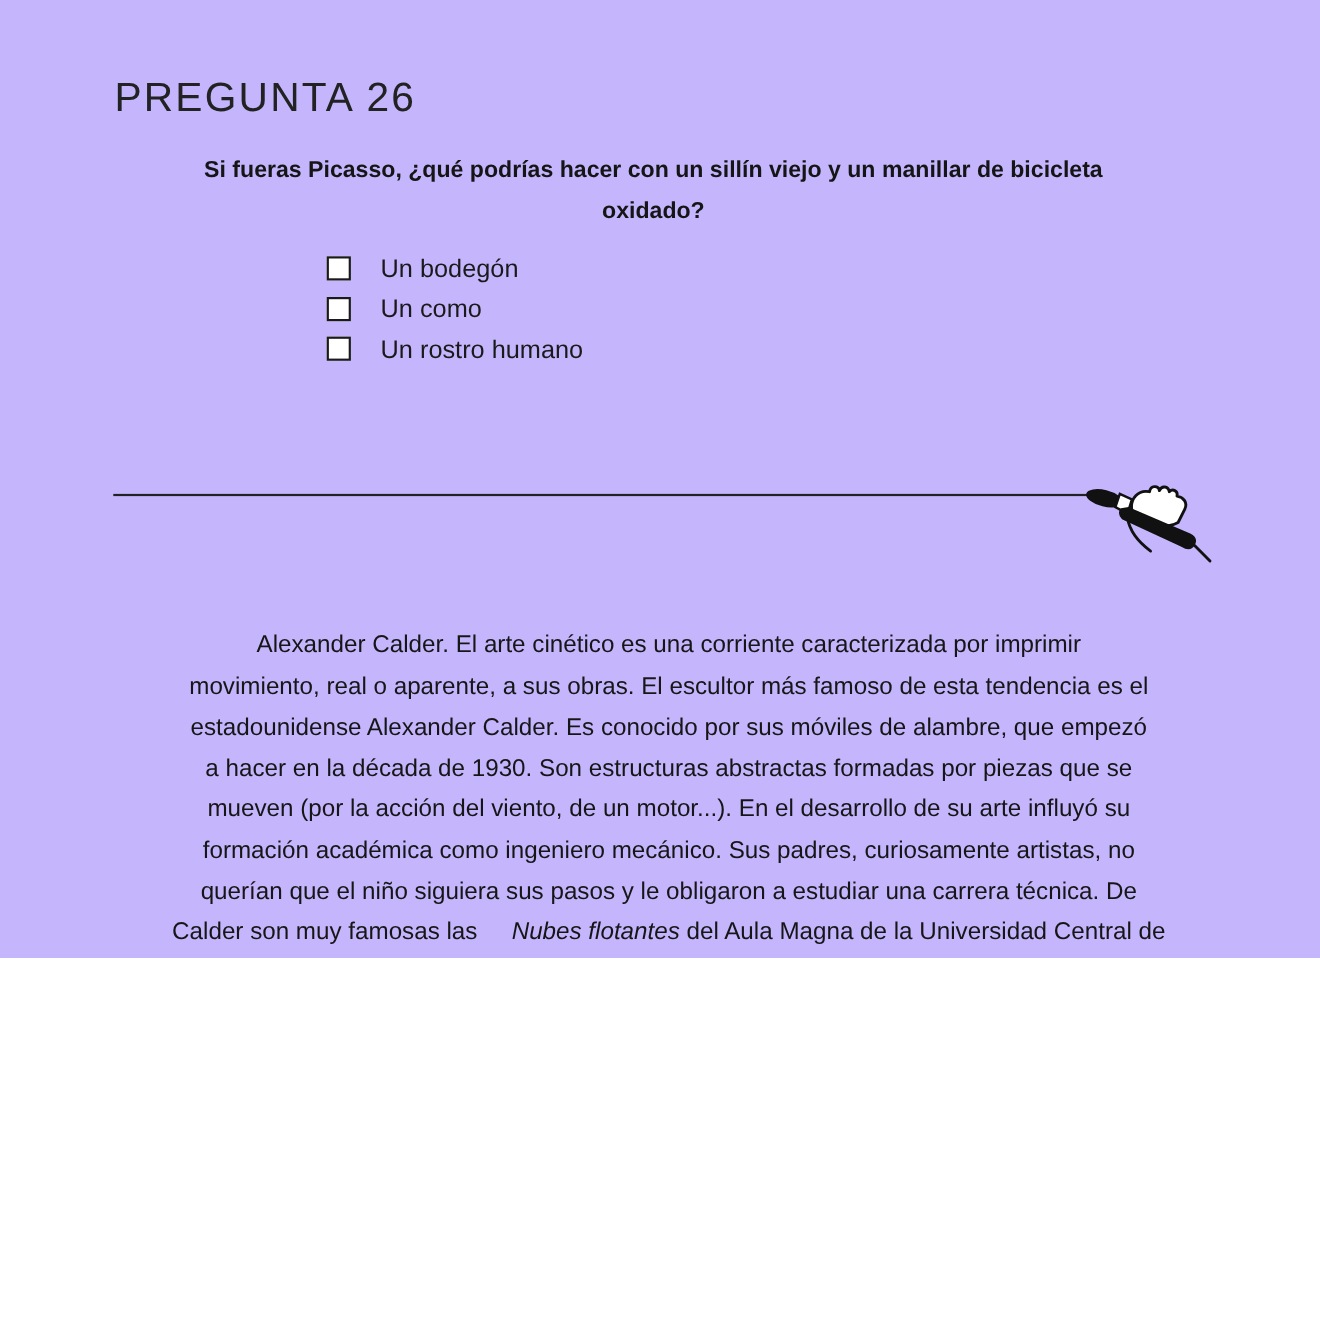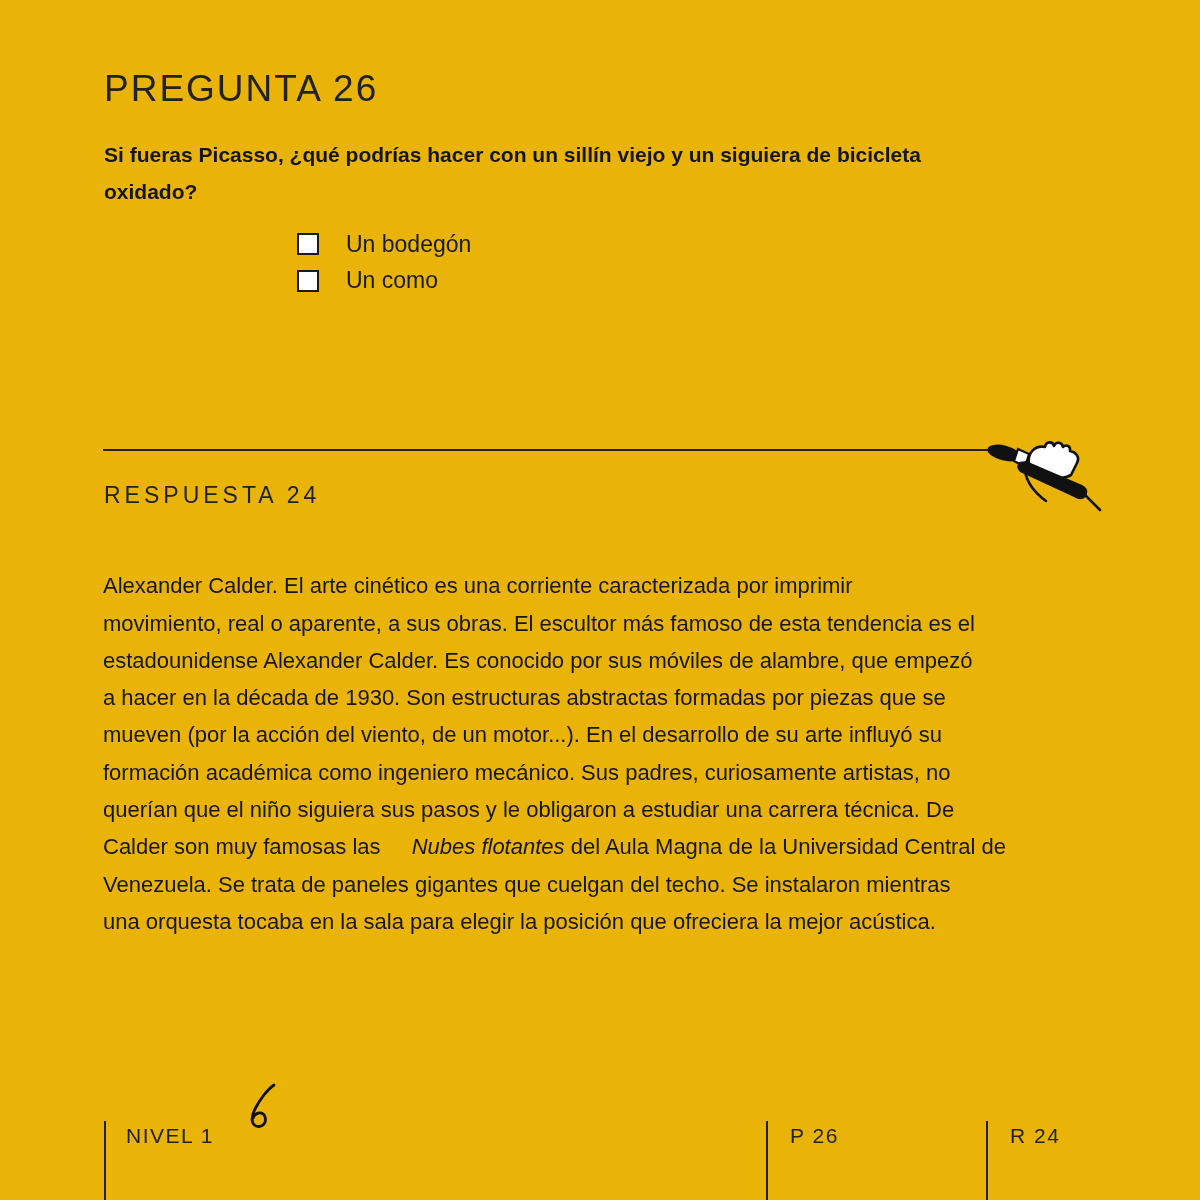--- a/index.html
+++ b/index.html
@@ -3,25 +3,26 @@
 <meta charset="utf-8">
 <style>
   html, body {
     margin: 0;
     padding: 0;
     background: #ffffff;
   }
   .page {
     position: relative;
     width: 1200px;
-    height: 1200px;
-    background: #eab308;
+    height: 871px;
+    background: #c4b5fd;
     font-family: "Liberation Sans", sans-serif;
     color: #1a1a1a;
     overflow: hidden;
+    text-align: center;
   }
   .abs { position: absolute; }
 
   .title {
     left: 104px; top: 68px;
     font-size: 37px;
     font-weight: 400;
     letter-spacing: 2px;
     color: #222;
   }
@@ -111,31 +112,35 @@
     width: 34px; height: 50px;
   }
 </style>
 </head>
 <body>
 
 <div class="page">
 
   <div class="abs title">PREGUNTA 26</div>
 
-  <div class="abs question">Si fueras Picasso, ¿qué podrías hacer con un sillín viejo y un siguiera de bicicleta
+  <div class="abs question">Si fueras Picasso, ¿qué podrías hacer con un sillín viejo y un manillar de bicicleta
 oxidado?</div>
 
   <div class="abs options">
     <div class="option-row">
       <div class="checkbox"></div>
       <div class="option-label">Un bodegón</div>
     </div>
     <div class="option-row">
       <div class="checkbox"></div>
       <div class="option-label">Un como</div>
+    </div>
+    <div class="option-row">
+      <div class="checkbox"></div>
+      <div class="option-label">Un rostro humano</div>
     </div>
   </div>
 
   <div class="abs divider"></div>
 
   <svg class="abs brush-icon" viewBox="0 0 126 72" xmlns="http://www.w3.org/2000/svg" aria-hidden="true">
 
     <ellipse cx="21" cy="13" rx="17" ry="7.5" transform="rotate(14 21 13)" fill="#111"></ellipse>
 
     <polygon points="35,9 46,14 42,27 31,21" fill="#fff" stroke="#111" stroke-width="2.2"></polygon>
@@ -149,21 +154,20 @@
              L 88,35
              C 77,41 59,39 49,33 Z" fill="#fff" stroke="#111" stroke-width="2.6" stroke-linejoin="round"></path>
 
     <path d="M 43,21 L 99,45 Q 107,49 103,56 Q 99,62 91,57 L 37,32 Q 32,27 36,22 Z" fill="#111"></path>
 
     <path d="M 42,31 C 44,43 52,53 63,61" fill="none" stroke="#111" stroke-width="2.6" stroke-linecap="round"></path>
 
     <path d="M 103,56 L 117,70" fill="none" stroke="#111" stroke-width="2.6" stroke-linecap="round"></path>
   </svg>
 
-  <div class="abs answer-title">RESPUESTA 24</div>
 
   <div class="abs answer-body">
     <span>Alexander Calder. El arte cinético es una corriente caracterizada por imprimir
 movimiento, real o aparente, a sus obras. El escultor más famoso de esta tendencia es el
 estadounidense Alexander Calder. Es conocido por sus móviles de alambre, que empezó
 a hacer en la década de 1930. Son estructuras abstractas formadas por piezas que se
 mueven (por la acción del viento, de un motor...). En el desarrollo de su arte influyó su
 formación académica como ingeniero mecánico. Sus padres, curiosamente artistas, no
 querían que el niño siguiera sus pasos y le obligaron a estudiar una carrera técnica. De
 Calder son muy famosas las </span><span class="italic">Nubes flotantes</span><span> del Aula Magna de la Universidad Central de

